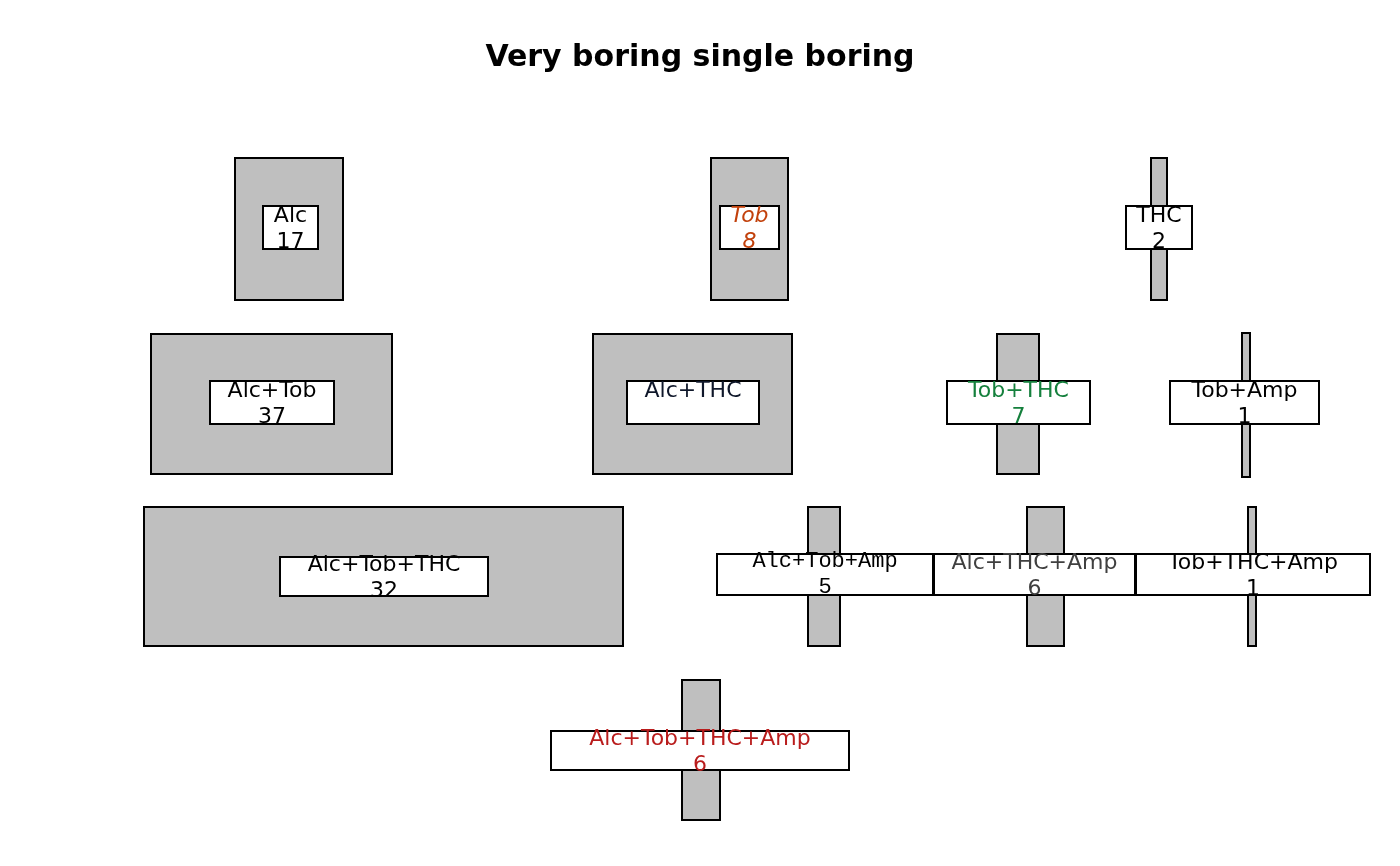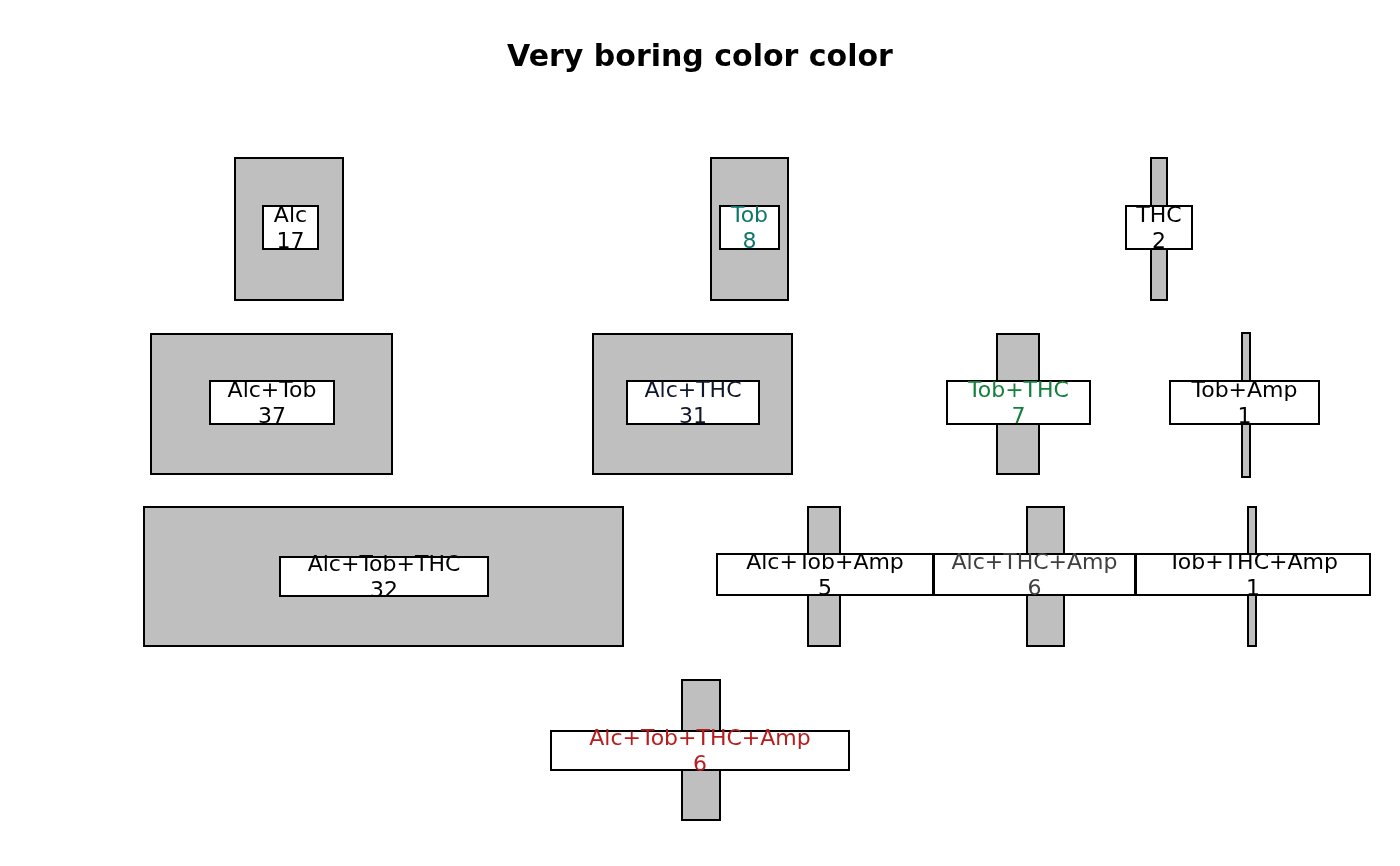--- a/index.html
+++ b/index.html
@@ -59,35 +59,35 @@
   }
   .cell-text .value {
     display: block;
   }
 </style>
 </head>
 <body>
 
 <div id="canvas">
 
-  <div id="plot-title">Very boring color color</div>
+  <div id="plot-title">Very boring single boring</div>
 
   <div id="cells-layer">
       <div class="cell">
         <div class="cell-bar" style="left: 234px; top: 157px; width: 110px; height: 144px; background: rgb(191, 191, 191); border-color: rgb(0, 0, 0);"></div>
         <div class="cell-label-box" style="left: 262px; top: 205px; width: 57px; height: 45px; background: rgb(255, 255, 255); border-color: rgb(0, 0, 0);"></div>
         <div class="cell-text" style="left: -9.5px; top: 201.5px; width: 600px; color: rgb(0, 0, 0);">
           <span class="name">Alc</span>
           <span class="value">17</span>
         </div>
       </div>
       <div class="cell">
         <div class="cell-bar" style="left: 710px; top: 157px; width: 79px; height: 144px; background: rgb(191, 191, 191); border-color: rgb(0, 0, 0);"></div>
         <div class="cell-label-box" style="left: 719px; top: 205px; width: 61px; height: 45px; background: rgb(255, 255, 255); border-color: rgb(0, 0, 0);"></div>
-        <div class="cell-text" style="left: 449.5px; top: 201.5px; width: 600px; color: #0f766e;">
+        <div class="cell-text" style="left: 449.5px; top: 201.5px; width: 600px; color: #c2410c; font-style: italic;">
           <span class="name">Tob</span>
           <span class="value">8</span>
         </div>
       </div>
       <div class="cell">
         <div class="cell-bar" style="left: 1150px; top: 157px; width: 18px; height: 144px; background: rgb(191, 191, 191); border-color: rgb(0, 0, 0);"></div>
         <div class="cell-label-box" style="left: 1125px; top: 205px; width: 68px; height: 45px; background: rgb(255, 255, 255); border-color: rgb(0, 0, 0);"></div>
         <div class="cell-text" style="left: 859px; top: 201.5px; width: 600px; color: rgb(0, 0, 0);">
           <span class="name">THC</span>
           <span class="value">2</span>
@@ -99,21 +99,20 @@
         <div class="cell-text" style="left: -28px; top: 376.5px; width: 600px; color: rgb(0, 0, 0);">
           <span class="name">Alc+Tob</span>
           <span class="value">37</span>
         </div>
       </div>
       <div class="cell">
         <div class="cell-bar" style="left: 592px; top: 333px; width: 201px; height: 142px; background: rgb(191, 191, 191); border-color: rgb(0, 0, 0);"></div>
         <div class="cell-label-box" style="left: 626px; top: 380px; width: 134px; height: 45px; background: rgb(255, 255, 255); border-color: rgb(0, 0, 0);"></div>
         <div class="cell-text" style="left: 393px; top: 376.5px; width: 600px; color: #0f172a;">
           <span class="name">Alc+THC</span>
-          <span class="value">31</span>
         </div>
       </div>
       <div class="cell">
         <div class="cell-bar" style="left: 996px; top: 333px; width: 44px; height: 142px; background: rgb(191, 191, 191); border-color: rgb(0, 0, 0);"></div>
         <div class="cell-label-box" style="left: 946px; top: 380px; width: 145px; height: 45px; background: rgb(255, 255, 255); border-color: rgb(0, 0, 0);"></div>
         <div class="cell-text" style="left: 718.5px; top: 376.5px; width: 600px; color: #15803d;">
           <span class="name">Tob+THC</span>
           <span class="value">7</span>
         </div>
       </div>
@@ -129,21 +128,21 @@
         <div class="cell-bar" style="left: 143px; top: 506px; width: 481px; height: 141px; background: rgb(191, 191, 191); border-color: rgb(0, 0, 0);"></div>
         <div class="cell-label-box" style="left: 279px; top: 556px; width: 210px; height: 41px; background: rgb(255, 255, 255); border-color: rgb(0, 0, 0);"></div>
         <div class="cell-text" style="left: 84px; top: 550.5px; width: 600px; color: rgb(0, 0, 0);">
           <span class="name">Alc+Tob+THC</span>
           <span class="value">32</span>
         </div>
       </div>
       <div class="cell">
         <div class="cell-bar" style="left: 807px; top: 506px; width: 34px; height: 141px; background: rgb(191, 191, 191); border-color: rgb(0, 0, 0);"></div>
         <div class="cell-label-box" style="left: 716px; top: 553px; width: 218px; height: 43px; background: rgb(255, 255, 255); border-color: rgb(0, 0, 0);"></div>
-        <div class="cell-text" style="left: 525px; top: 548.5px; width: 600px; color: rgb(0, 0, 0);">
+        <div class="cell-text" style="left: 525px; top: 548.5px; width: 600px; color: rgb(0, 0, 0); font-family: Liberation Mono, monospace;">
           <span class="name">Alc+Tob+Amp</span>
           <span class="value">5</span>
         </div>
       </div>
       <div class="cell">
         <div class="cell-bar" style="left: 1026px; top: 506px; width: 39px; height: 141px; background: rgb(191, 191, 191); border-color: rgb(0, 0, 0);"></div>
         <div class="cell-label-box" style="left: 933px; top: 553px; width: 203px; height: 43px; background: rgb(255, 255, 255); border-color: rgb(0, 0, 0);"></div>
         <div class="cell-text" style="left: 734.5px; top: 548.5px; width: 600px; color: #404040;">
           <span class="name">Alc+THC+Amp</span>
           <span class="value">6</span>

